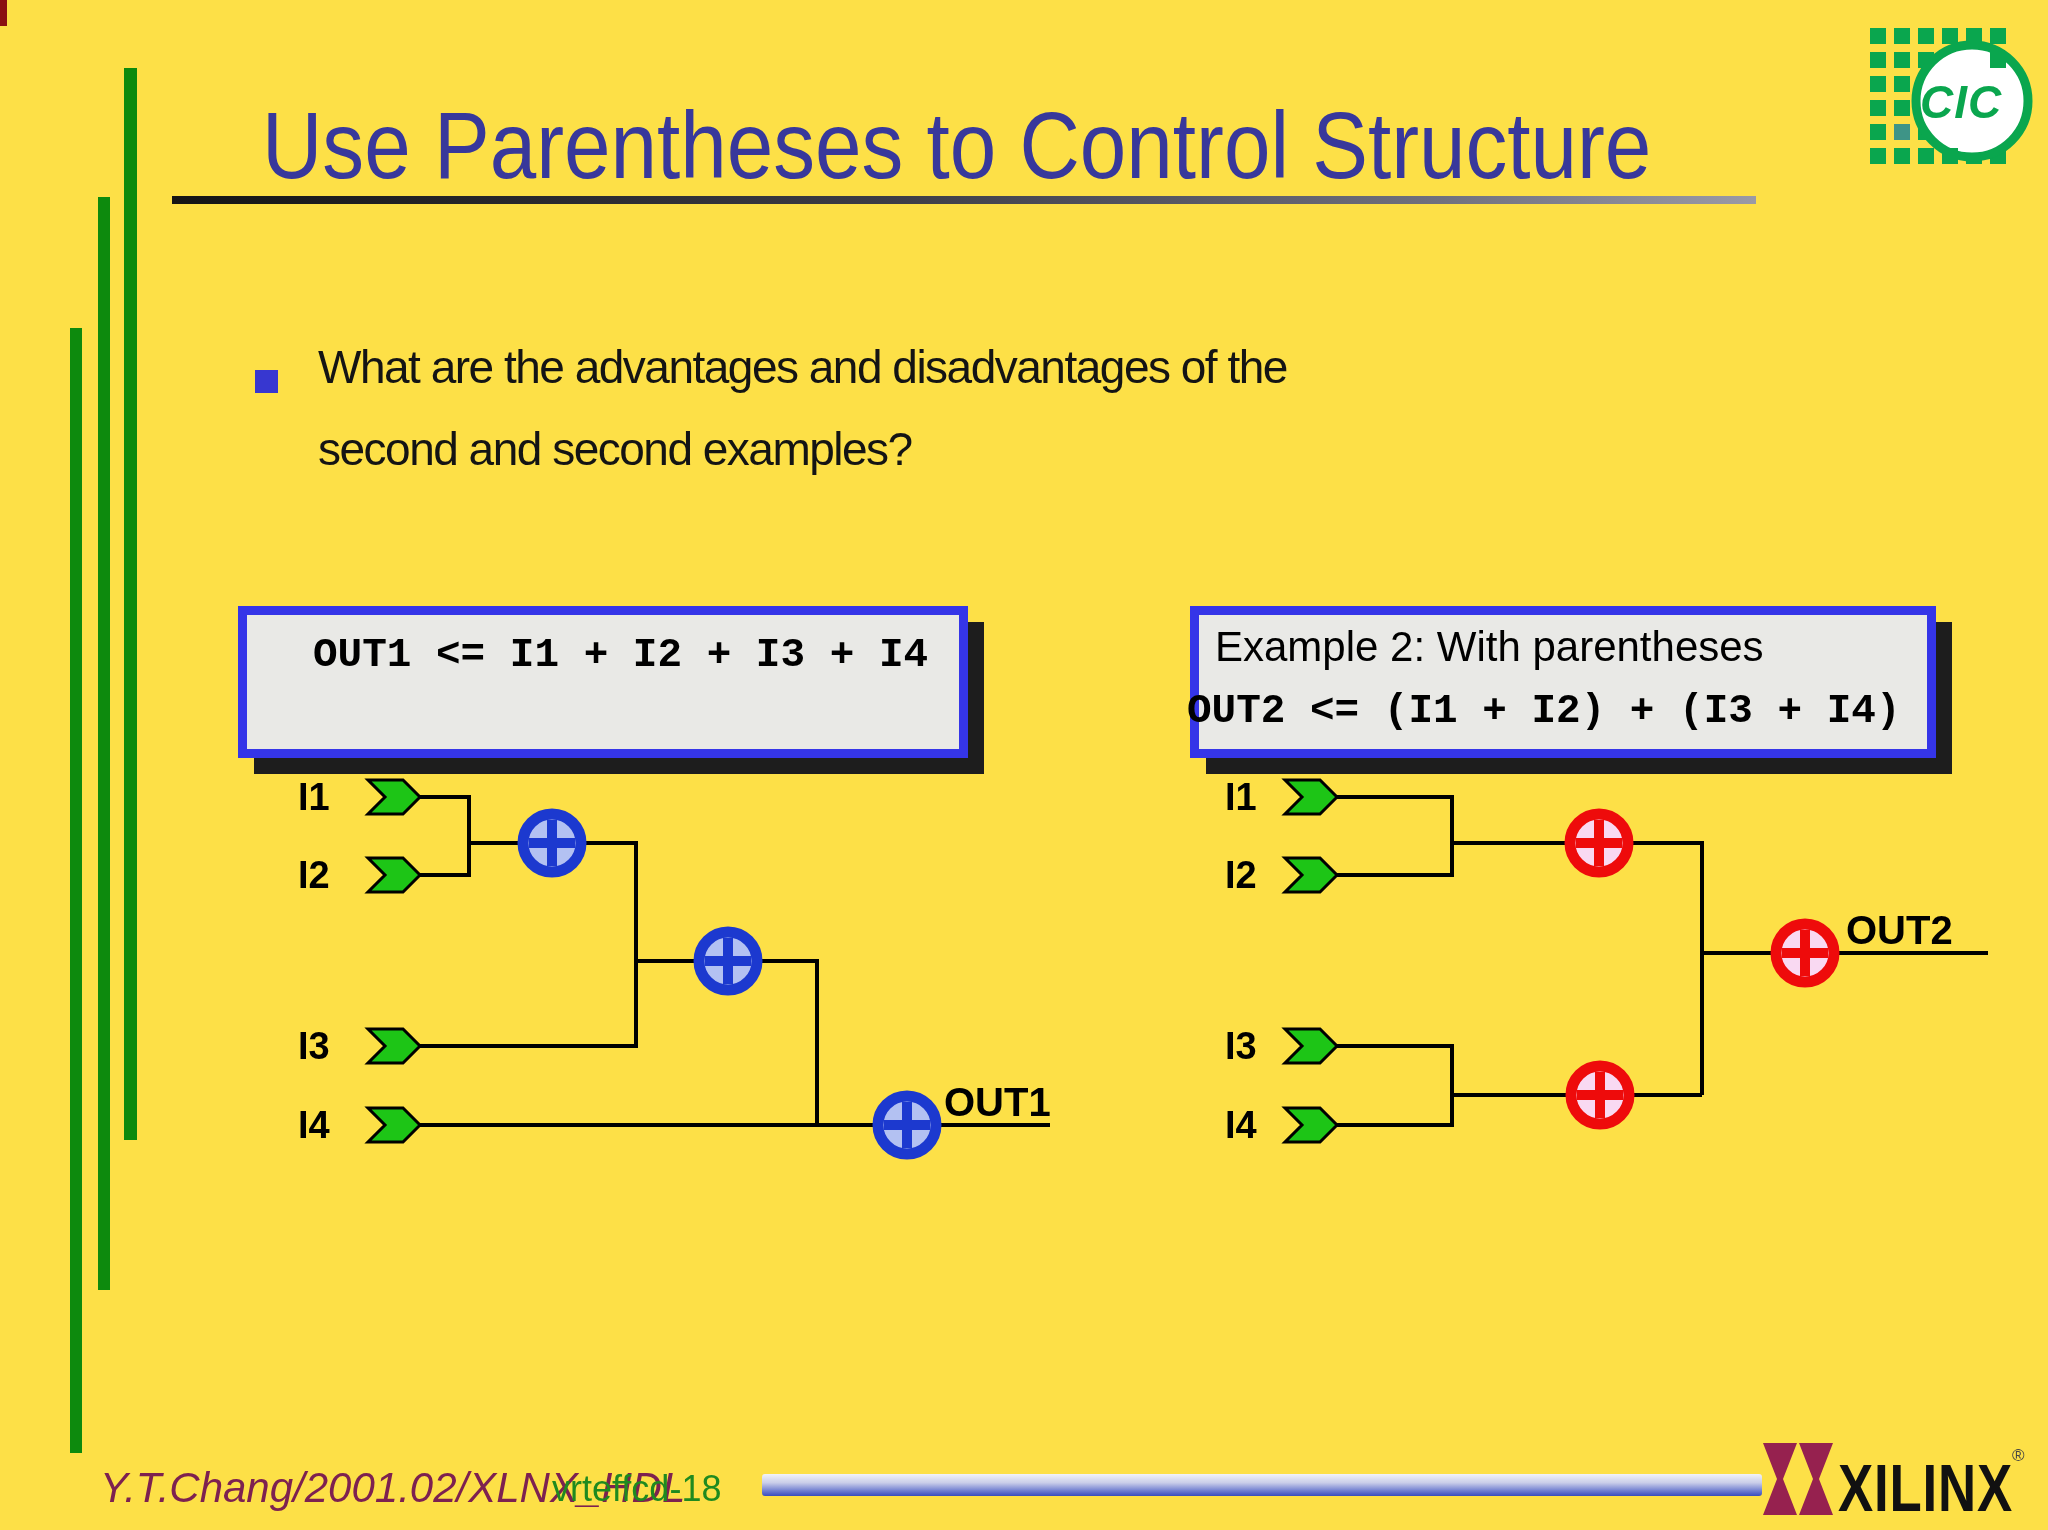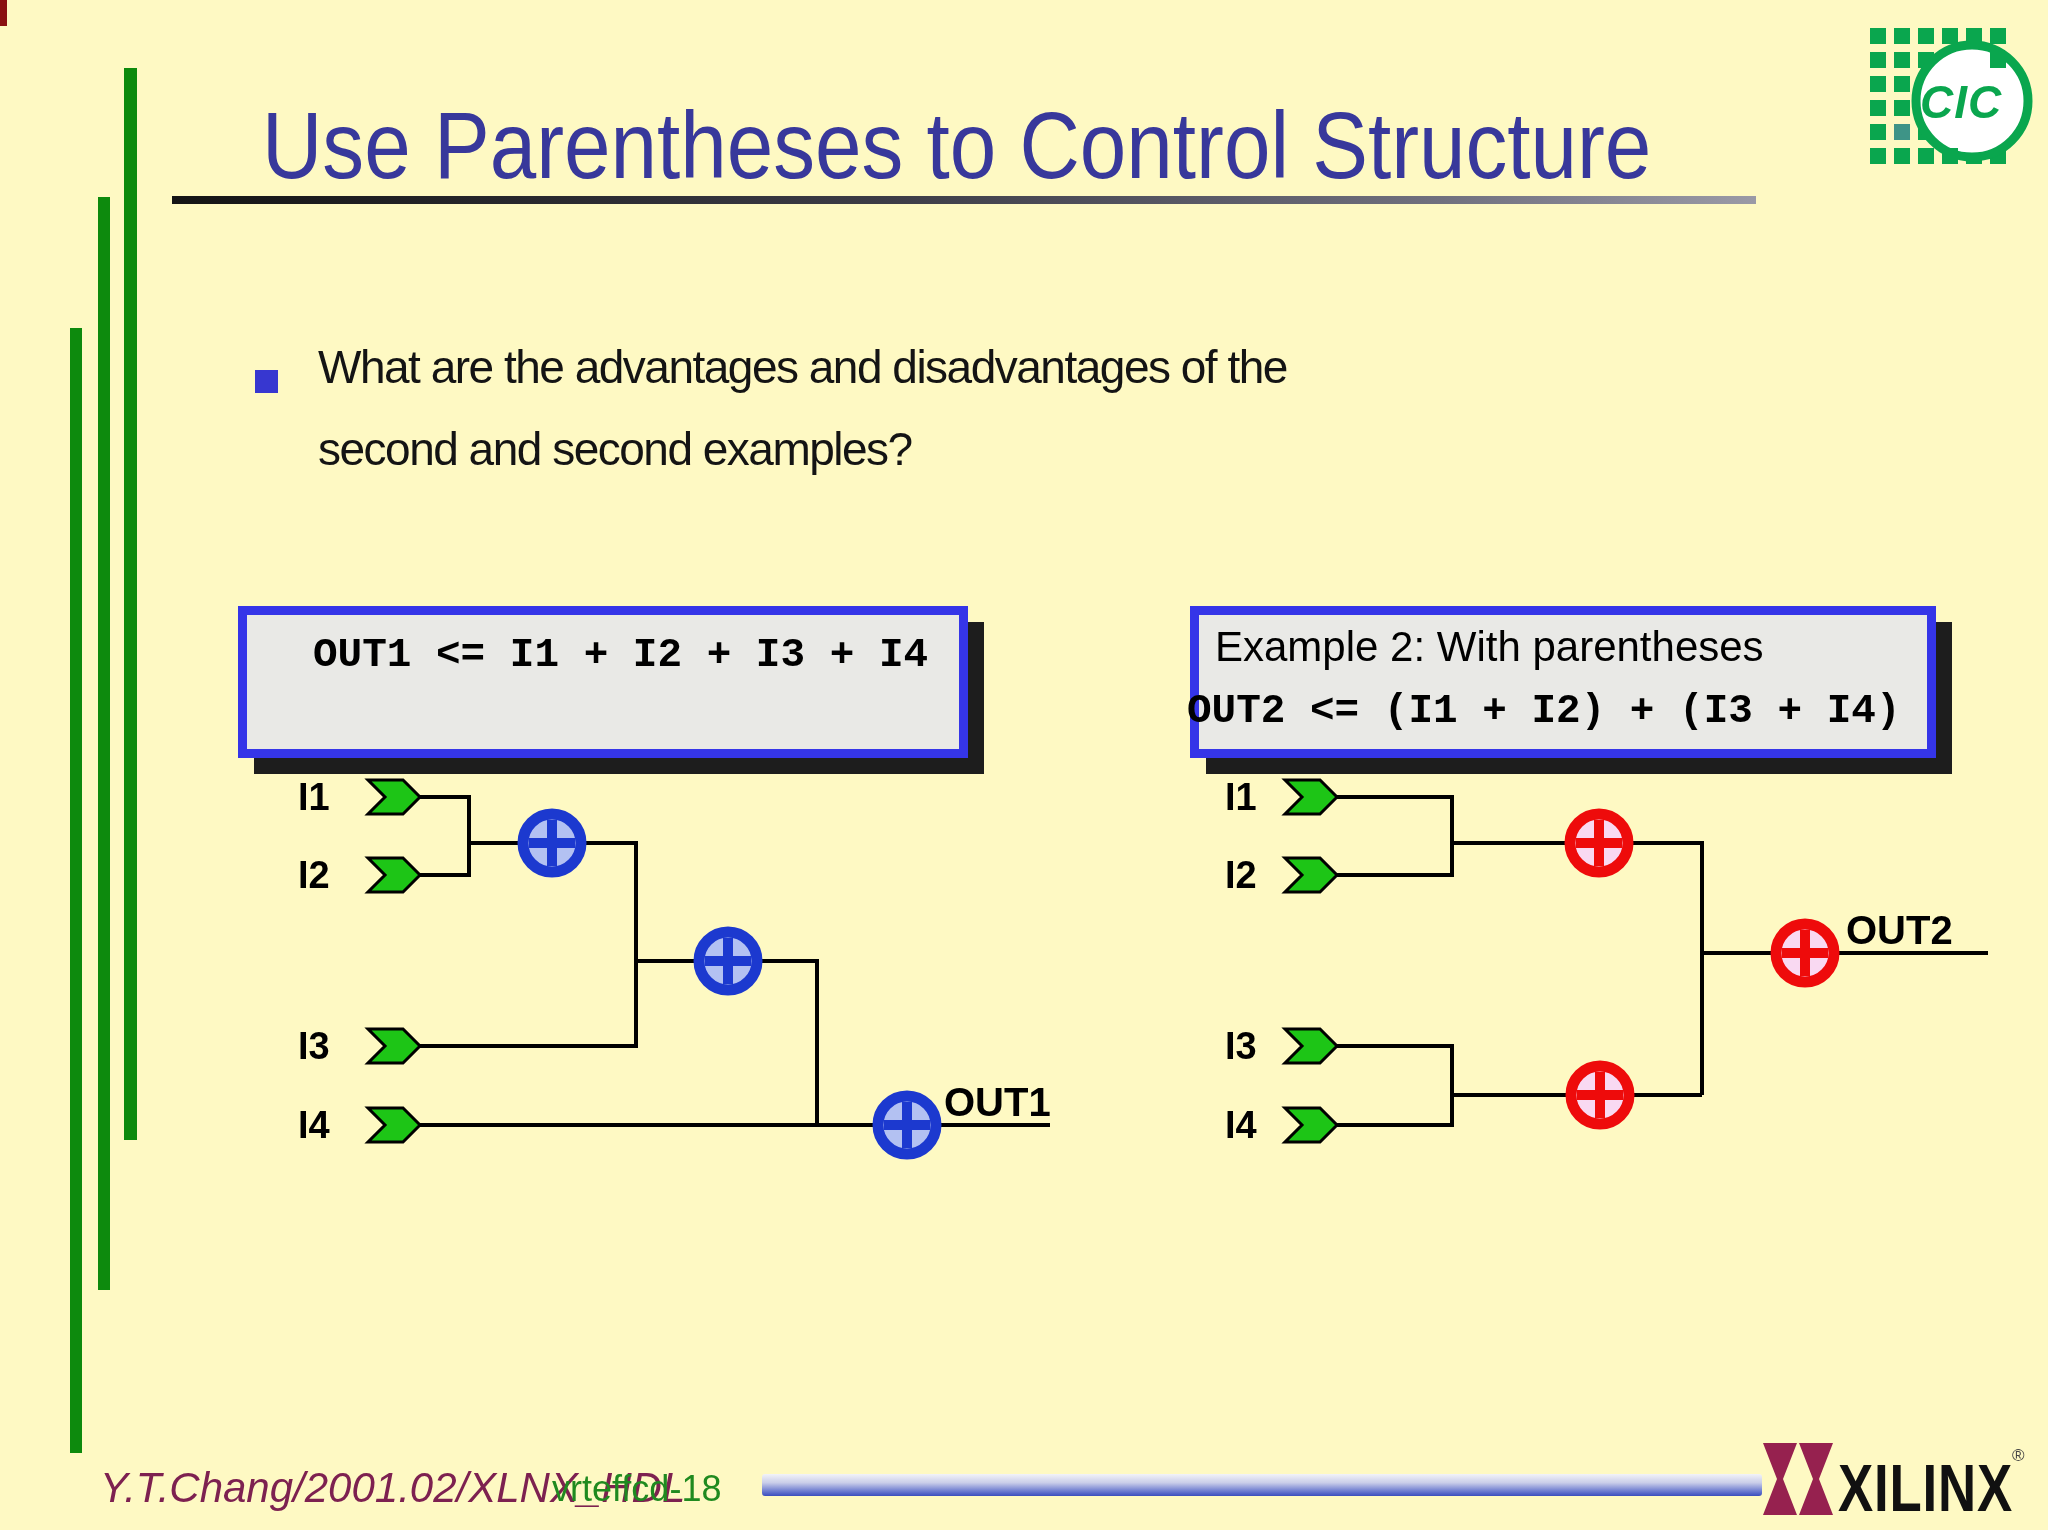--- a/index.html
+++ b/index.html
@@ -1,16 +1,16 @@
 <!DOCTYPE html>
 <html><head>
 <meta charset="utf-8">
 <style>
   html,body{margin:0;padding:0;background:#ffffff;}
-  .slide{position:relative;width:2048px;height:1530px;background:#fef9c3;overflow:hidden;
+  .slide{position:relative;width:2048px;height:1530px;background:#fde047;overflow:hidden;
          font-family:"Liberation Sans",sans-serif;}
   .abs{position:absolute;}
   
   .green-bar{position:absolute;background:#0d8a0d;}
   #bar1{left:124px;top:68px;width:13px;height:1072px;}
   #bar2{left:98px;top:197px;width:12px;height:1093px;}
   #bar3{left:70px;top:328px;width:12px;height:1125px;}
   .corner-artifact{position:absolute;left:0;top:0;width:7px;height:26px;background:#8a1111;}
   
   .title{position:absolute;left:262px;top:96px;font-size:95px;line-height:1.05;color:#38389b;

